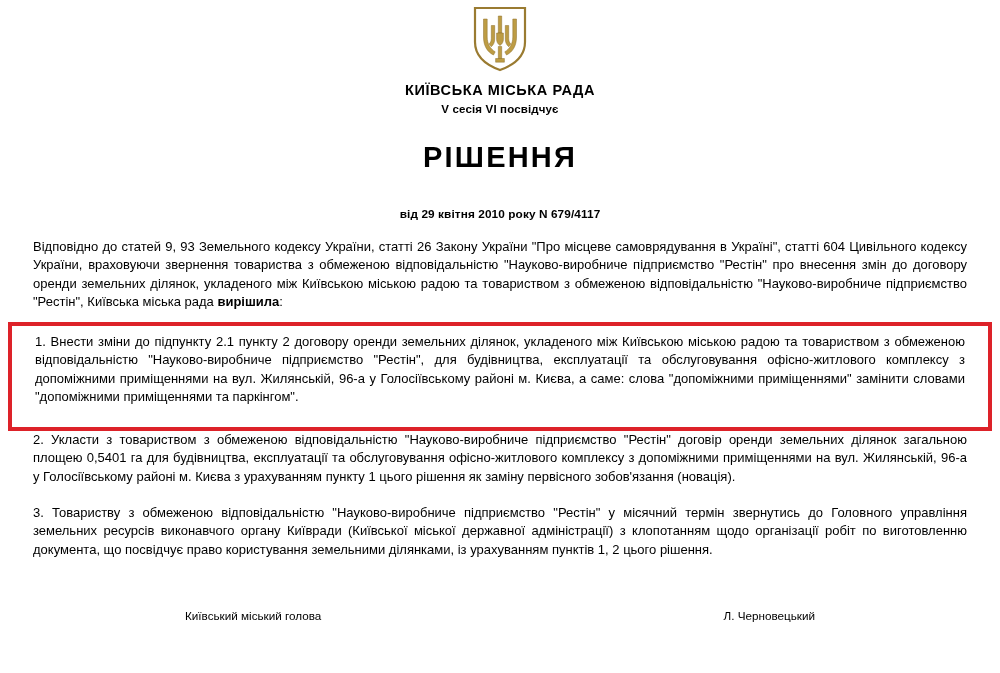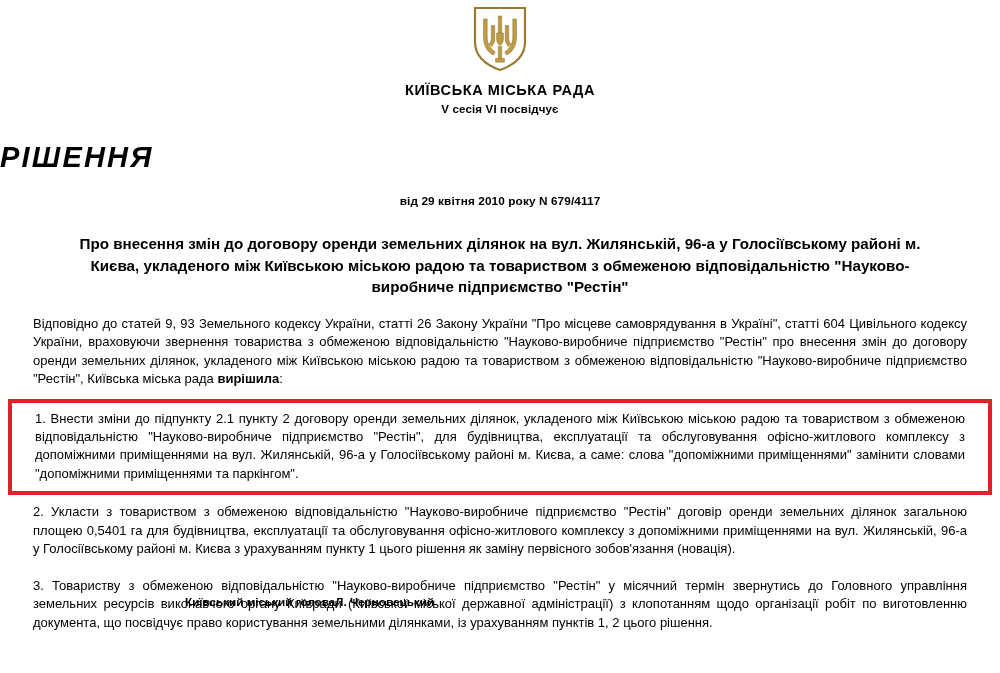--- a/index.html
+++ b/index.html
@@ -49,31 +49,31 @@
   }
   .session-line {
     text-align: center;
     font-size: 11.5px;
     font-weight: bold;
     margin-top: 5px;
     letter-spacing: 0.15px;
   }
 
   .doc-type {
+    text-align: center;
     font-size: 29px;
     font-weight: bold;
     letter-spacing: 2.2px;
     margin-top: 26px;
-    font-style: italic;
   }
   .doc-meta {
     text-align: center;
     font-size: 11.8px;
     font-weight: bold;
-    margin-top: 20px;
+    margin-top: 33px;
     letter-spacing: 0.1px;
   }
 
   
   .subject {
     margin: 25px 70px 0 70px;
     text-align: center;
     font-size: 15.2px;
     font-weight: bold;
     line-height: 1.42;
@@ -91,39 +91,40 @@
     text-align: justify;
     text-justify: inter-word;
   }
   p.para.tight { margin-bottom: 0; }
   .bold { font-weight: bold; }
 
   
   .highlight-box {
     position: relative;
     border: 4px solid #dd2229;
-    margin: 10px -25px 8px -25px;
-    padding: 7px 23px 8px 23px;
+    margin: 10px -25px 0 -25px;
+    padding: 7px 23px 20px 23px;
     box-sizing: border-box;
   }
   .highlight-box p.para { margin-bottom: 0; }
 
   .spacer-4 { height: 7px; }
 
   
   .signature {
     position: absolute;
     left: 0;
     right: 0;
-    top: 595px;
+    top: 609px;
     padding: 0 185px 0 185px;
     box-sizing: border-box;
     display: flex;
+    justify-content: space-between;
     font-size: 11.7px;
-    font-weight: bold;
+    font-weight: normal;
   }
   .sig-left { text-align: left; }
   .sig-right { text-align: right; }
 </style>
 </head>
 <body>
 
 <div class="page">
 
   <div class="emblem-wrap">
@@ -150,21 +151,20 @@
       </svg>
     </span>
   </div>
 
   <div class="org-name">КИЇВСЬКА МІСЬКА РАДА</div>
   <div class="session-line">V сесія VI посвідчує</div>
 
   <div class="doc-type">РІШЕННЯ</div>
   <div class="doc-meta">від 29 квітня 2010 року N 679/4117</div>
 
-  <div class="subject">Про внесення змін до договору оренди земельних ділянок на вул. Жилянській, 96-а у Голосіївському районі м. Києва, укладеного між Київською міською радою та товариством з обмеженою відповідальністю "Науково-виробниче підприємство "Рестін"</div>
 
   <div class="body-area">
 
     <p class="para tight"><span>Відповідно до статей 9, 93 Земельного кодексу України, статті 26 Закону України "Про місцеве самоврядування в Україні", статті 604 Цивільного кодексу України, враховуючи звернення товариства з обмеженою відповідальністю "Науково-виробниче підприємство "Рестін" про внесення змін до договору оренди земельних ділянок, укладеного між Київською міською радою та товариством з обмеженою відповідальністю "Науково-виробниче підприємство "Рестін", Київська міська рада </span><span class="bold">вирішила</span><span>:</span></p>
 
     <div class="highlight-box">
       <p class="para">1. Внести зміни до підпункту 2.1 пункту 2 договору оренди земельних ділянок, укладеного між Київською міською радою та товариством з обмеженою відповідальністю "Науково-виробниче підприємство "Рестін", для будівництва, експлуатації та обслуговування офісно-житлового комплексу з допоміжними приміщеннями на вул. Жилянській, 96-а у Голосіївському районі м. Києва, а саме: слова "допоміжними приміщеннями" замінити словами "допоміжними приміщеннями та паркінгом".</p>
     </div>
 
     <p class="para">2. Укласти з товариством з обмеженою відповідальністю "Науково-виробниче підприємство "Рестін" договір оренди земельних ділянок загальною площею 0,5401 га для будівництва, експлуатації та обслуговування офісно-житлового комплексу з допоміжними приміщеннями на вул. Жилянській, 96-а у Голосіївському районі м. Києва з урахуванням пункту 1 цього рішення як заміну первісного зобов'язання (новація).</p>

